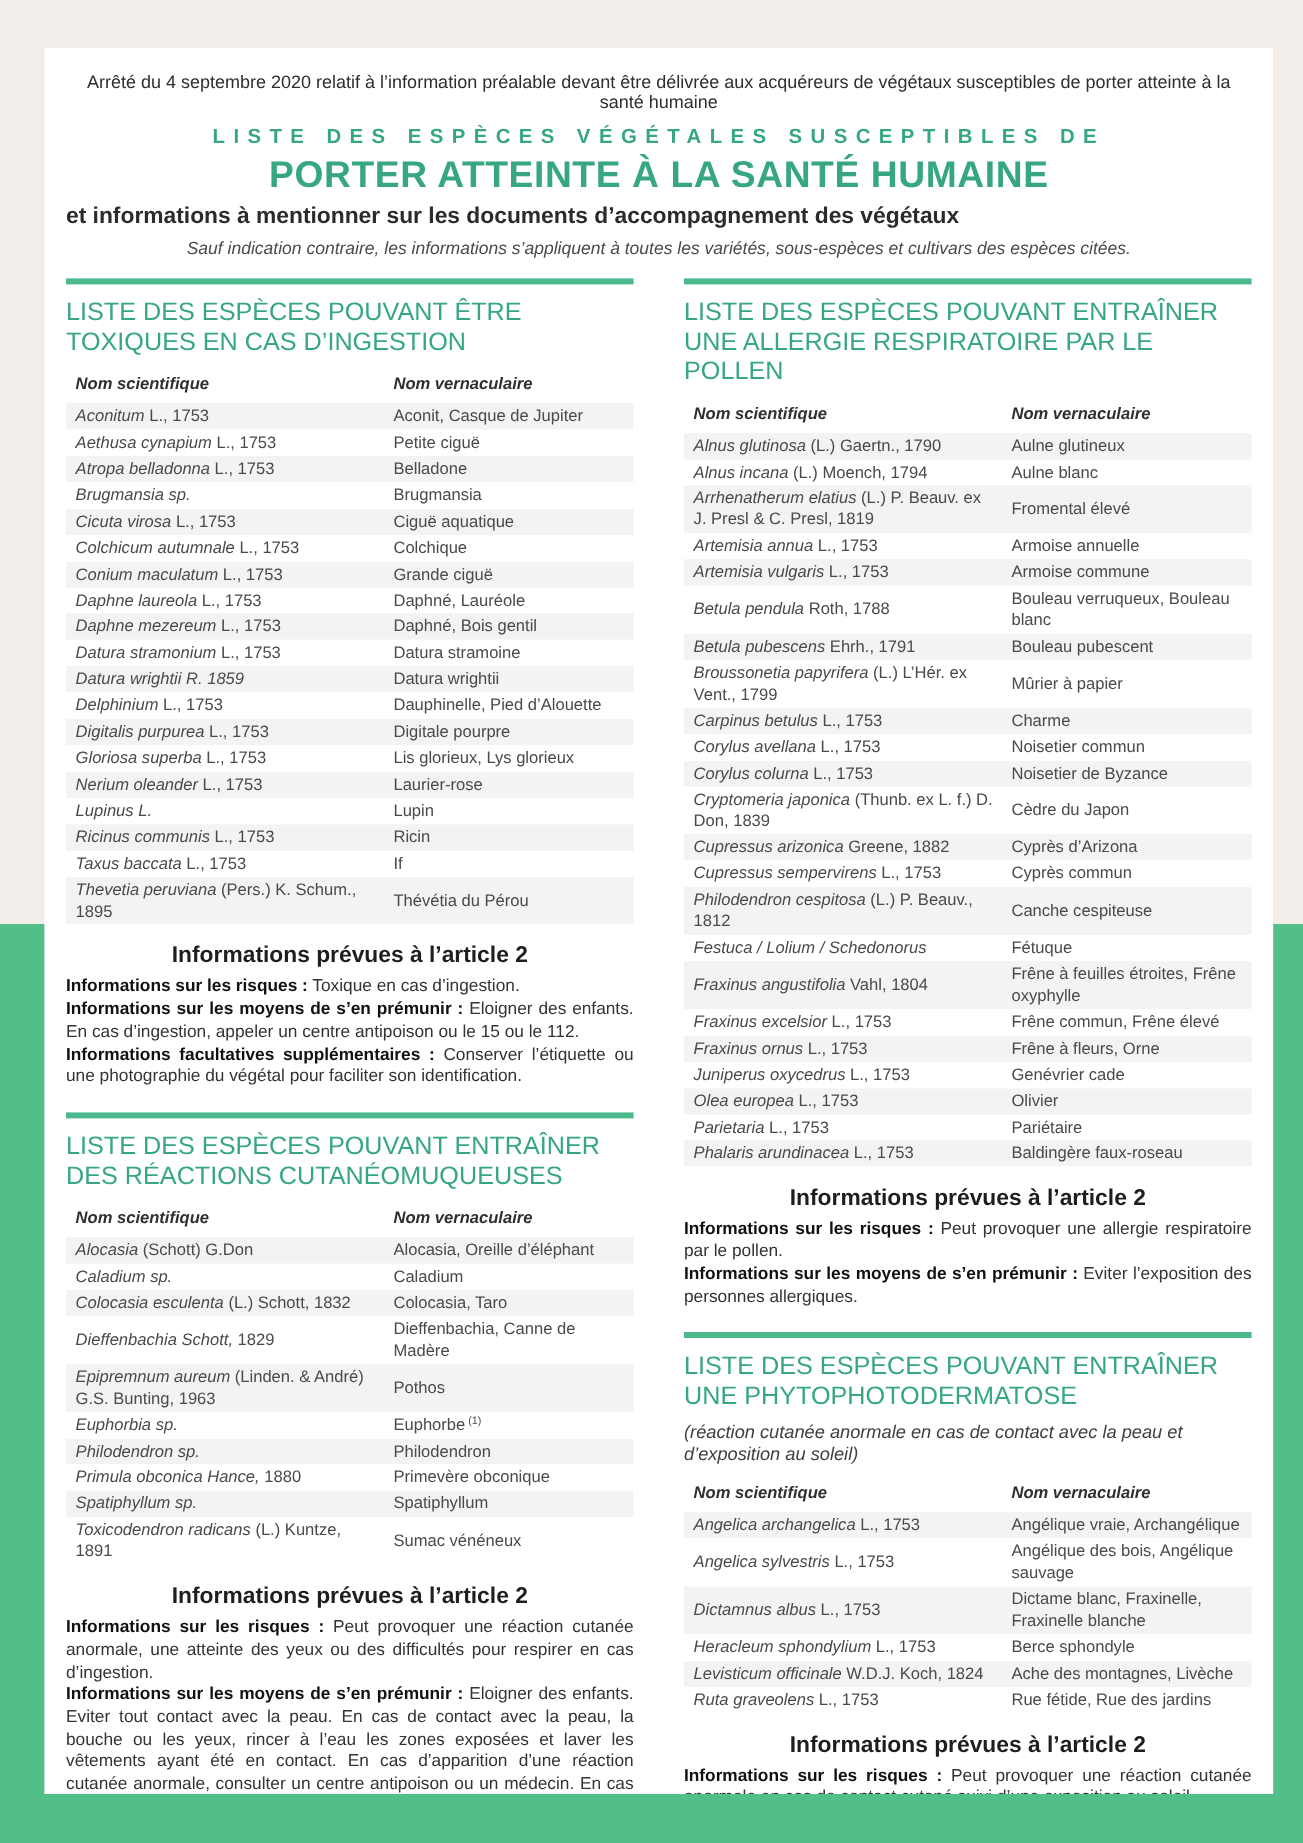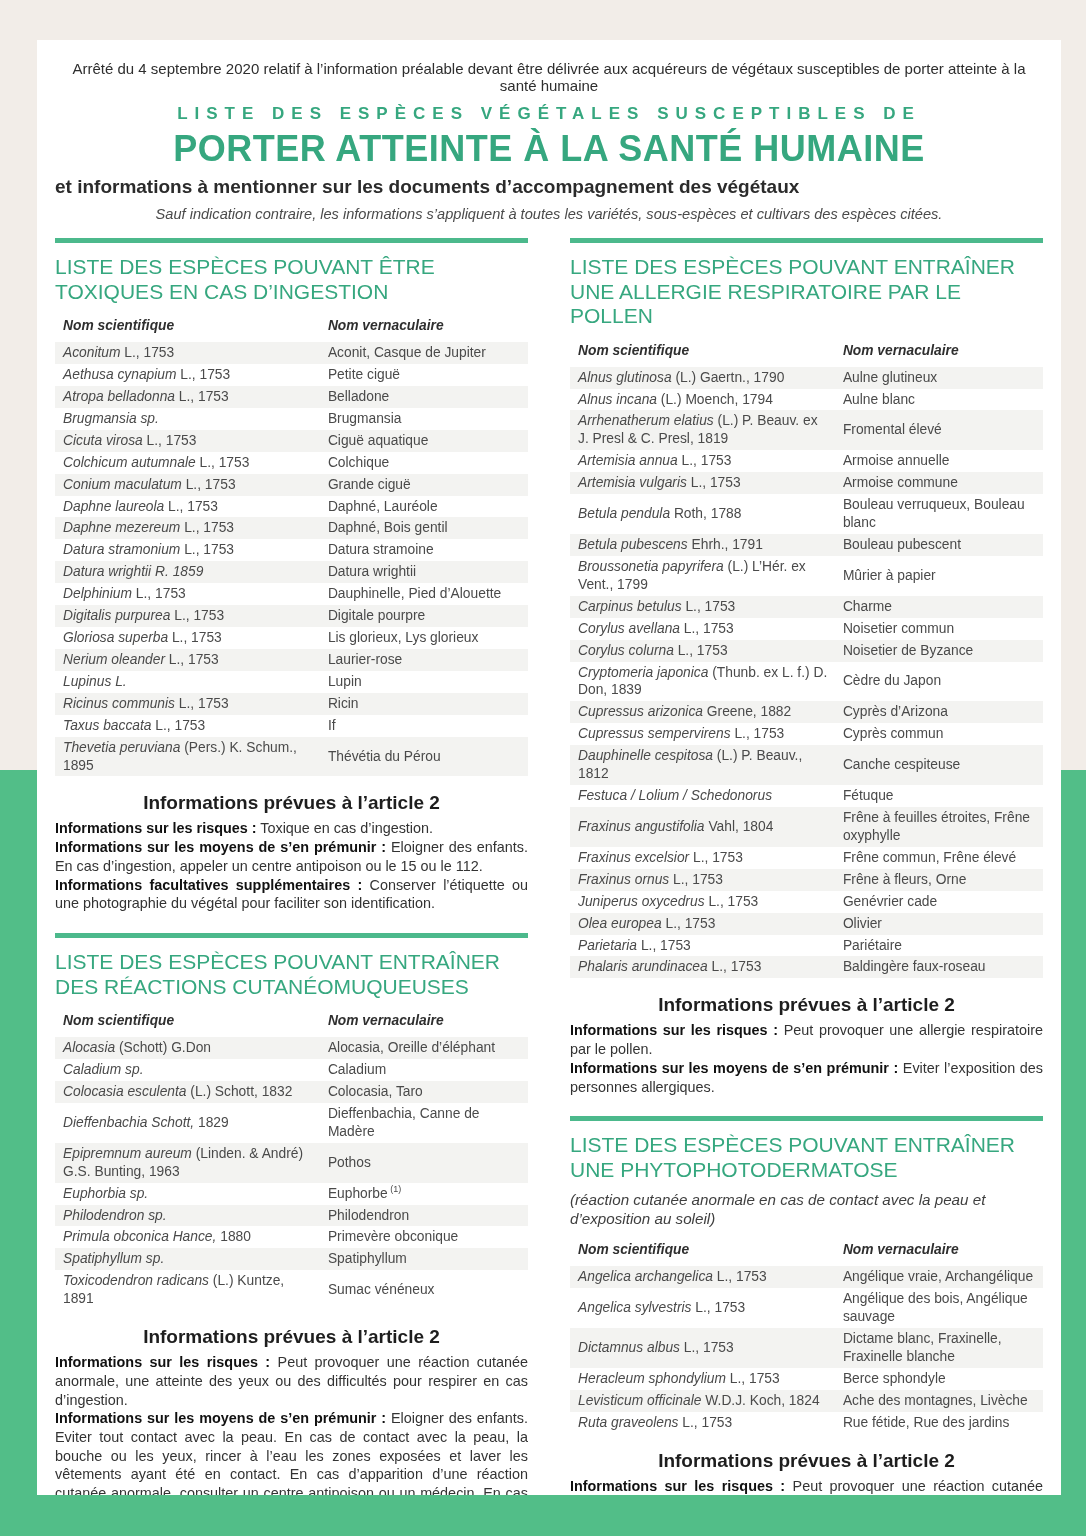--- a/index.html
+++ b/index.html
@@ -14,21 +14,21 @@
     background:#ffffff; box-sizing:border-box; padding:18px 18px 0; overflow:hidden;
   }
   
   .arrete { margin:2px 0 10px; text-align:center; font-size:15px; color:#2e2e2e; }
   .title-spaced {
     margin:10px 0 4px; text-align:center; color:#36A77F;
     font-size:17px; font-weight:bold; letter-spacing:7px;
   }
   .title-main {
     margin:4px 0 6px; text-align:center; color:#36A77F;
-    font-size:36px; font-weight:bold; letter-spacing:0.5px;
+    font-size:31px; font-weight:bold; letter-spacing:0.5px;
   }
   .subtitle { margin:2px 0 8px; text-align:left; font-size:19px; font-weight:bold; color:#2b2b2b; }
   .scope-note { margin:6px 0 0; text-align:center; font-style:italic; font-size:14.6px; color:#4a4a4a; }
   
   .columns { display:flex; gap:42px; margin-top:16px; }
   .col { flex:1; min-width:0; }
   
   .section { margin-bottom:20px; }
   .rule { height:5px; background:#4CB98C; margin:0 0 12px; }
   .section-title { margin:0 0 8px; color:#36A77F; font-size:21px; font-weight:normal; line-height:1.17; }
@@ -286,21 +286,21 @@
                 </tr>
                 <tr class="odd">
                   <td><span class="sci-i">Cupressus arizonica</span> Greene, 1882</td>
                   <td>Cyprès d’Arizona</td>
                 </tr>
                 <tr>
                   <td><span class="sci-i">Cupressus sempervirens</span> L., 1753</td>
                   <td>Cyprès commun</td>
                 </tr>
                 <tr class="odd">
-                  <td><span class="sci-i">Dauphinelle cespitosa</span> (L.) P. Beauv., 1812</td>
+                  <td><span class="sci-i">Philodendron cespitosa</span> (L.) P. Beauv., 1812</td>
                   <td>Canche cespiteuse</td>
                 </tr>
                 <tr>
                   <td><span class="sci-i">Festuca / Lolium / Schedonorus</span></td>
                   <td>Fétuque</td>
                 </tr>
                 <tr class="odd">
                   <td><span class="sci-i">Fraxinus angustifolia</span> Vahl, 1804</td>
                   <td>Frêne à feuilles étroites, Frêne oxyphylle</td>
                 </tr>

